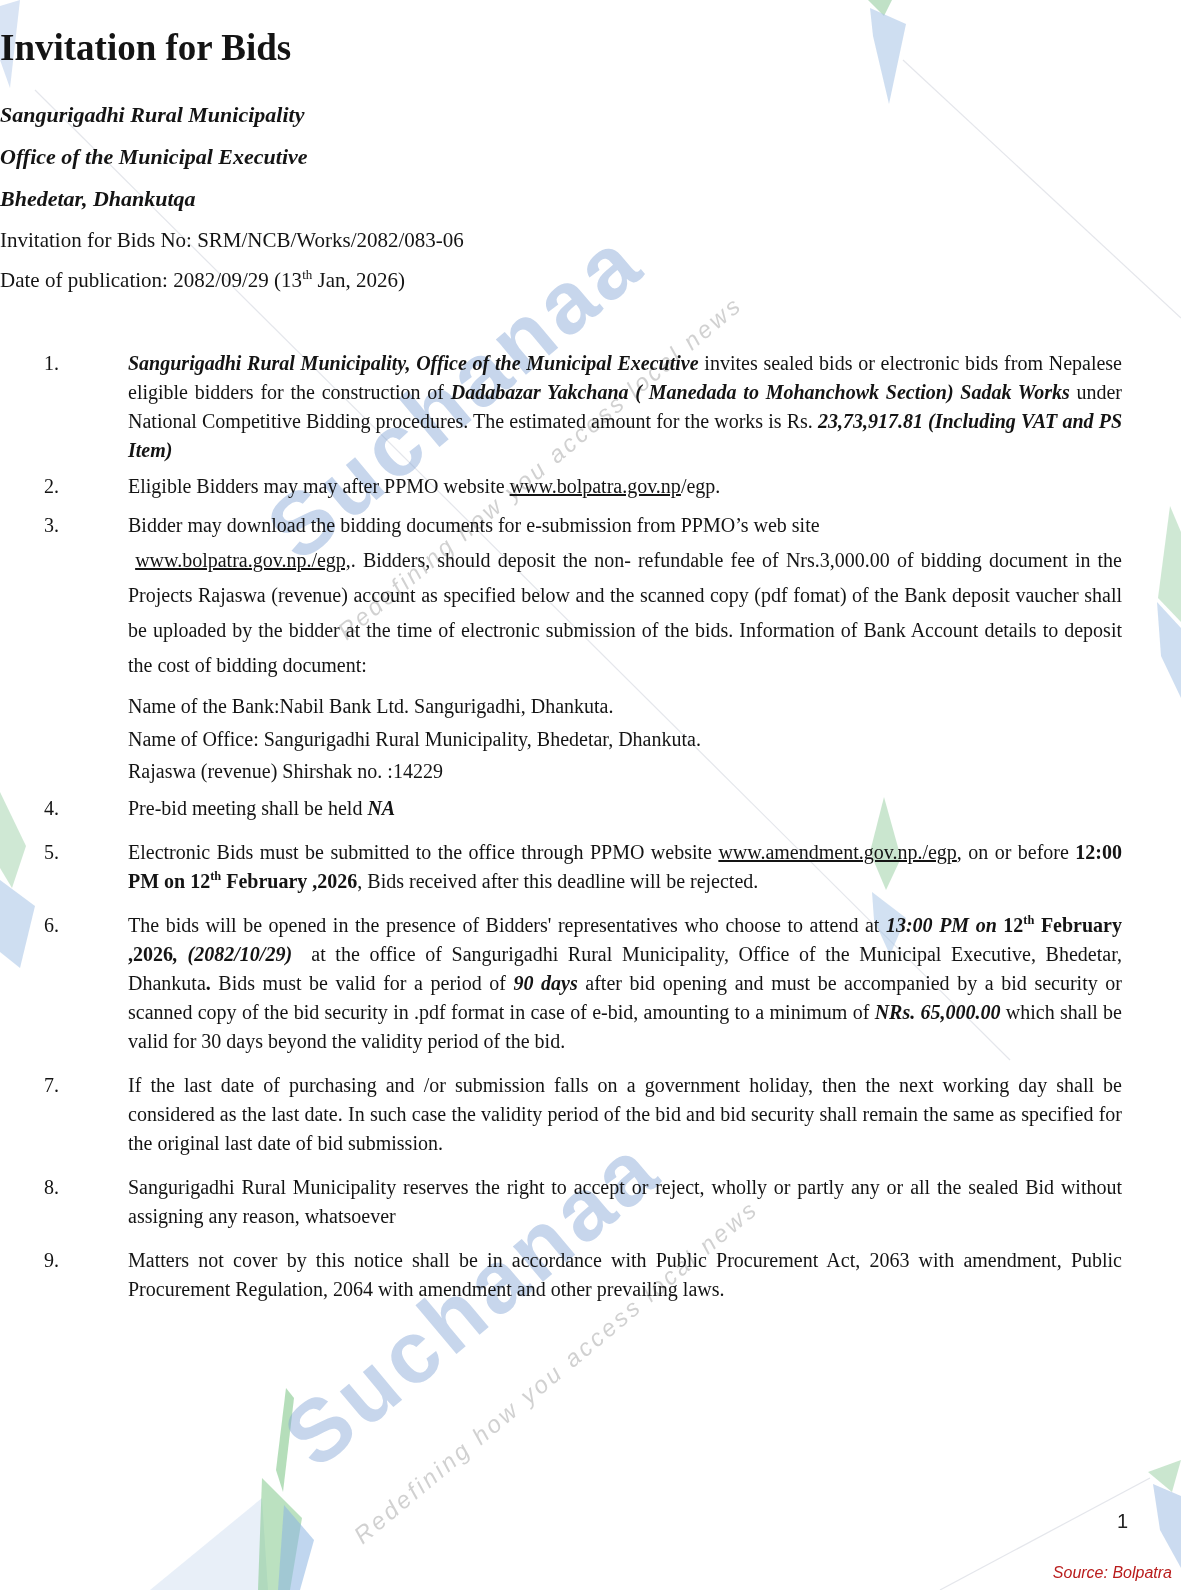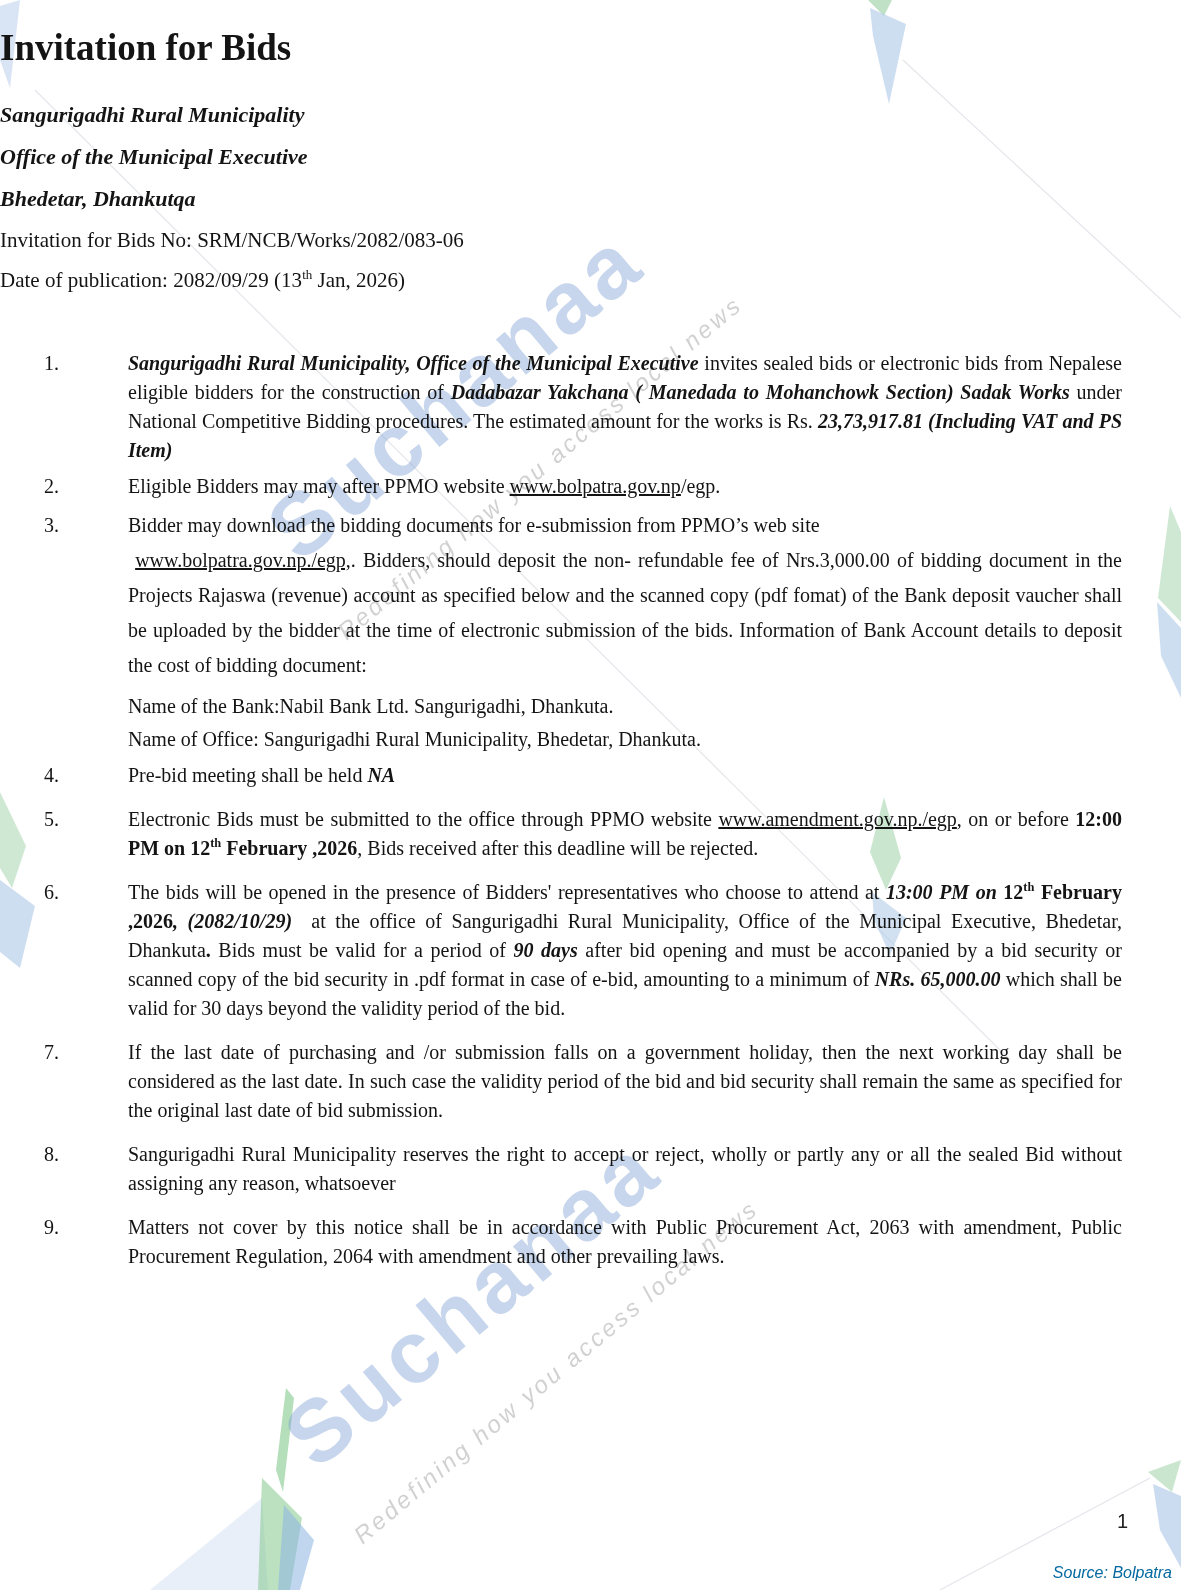--- a/index.html
+++ b/index.html
@@ -30,21 +30,21 @@
   .item .num{flex:none;width:84px;}
   .item .body{flex:1;text-align:justify;white-space:pre-wrap;}
   .item:nth-child(3){line-height:35px;}
   .item:nth-child(3) .body{text-align:justify;}
   .item.bank{line-height:32.5px;margin-bottom:6px;margin-top:0;}
   .item.bank .body{text-align:left;}
   .item:nth-child(n+5){margin-bottom:15px;}
   .page-number{position:absolute;right:53px;top:1510px;z-index:1;
       font-family:"Liberation Sans",sans-serif;font-size:20px;color:#222;}
   .source-note{position:absolute;right:9px;top:1564px;z-index:1;
-      font-family:"Liberation Sans",sans-serif;font-style:italic;font-size:16px;color:#0369a1;text-align:center;}
+      font-family:"Liberation Sans",sans-serif;font-style:italic;font-size:16px;color:#b91c1c;text-align:center;}
 </style>
 </head>
 <body>
 
 <div class="page">
 
   <svg class="deco-layer" width="1181" height="1590" viewBox="0 0 1181 1590">
     <line x1="35" y1="90" x2="1010" y2="1060" stroke="rgba(205,210,218,0.55)" stroke-width="1.2"></line>
     <line x1="903" y1="60" x2="1181" y2="318" stroke="rgba(205,210,218,0.55)" stroke-width="1.2"></line>
     <line x1="940" y1="1590" x2="1150" y2="1478" stroke="rgba(205,210,218,0.55)" stroke-width="1.2"></line>
@@ -105,21 +105,21 @@
         <div class="item">
           <div class="num">2.</div>
           <div class="body"><span>Eligible Bidders may may after PPMO website </span><span class="s-u">www.bolpatra.gov.np</span><span>/egp.</span></div>
         </div>
         <div class="item">
           <div class="num">3.</div>
           <div class="body"><span>Bidder may download the bidding documents for e-submission from PPMO’s web site</span><br><span> </span><span class="s-u">www.bolpatra.gov.np./egp,</span><span>. Bidders, should deposit the non- refundable fee of Nrs.3,000.00 of bidding document in the Projects Rajaswa (revenue) account as specified below and the scanned copy (pdf fomat) of the Bank deposit vaucher shall be uploaded by the bidder at the time of electronic submission of the bids. Information of Bank Account details to deposit the cost of bidding document:</span></div>
         </div>
         <div class="item bank">
           <div class="num"></div>
-          <div class="body"><div>Name of the Bank:Nabil Bank Ltd. Sangurigadhi, Dhankuta.</div><div>Name of Office: Sangurigadhi Rural Municipality, Bhedetar, Dhankuta.</div></div>
+          <div class="body"><div>Name of the Bank:Nabil Bank Ltd. Sangurigadhi, Dhankuta.</div><div>Name of Office: Sangurigadhi Rural Municipality, Bhedetar, Dhankuta.</div><div>Rajaswa (revenue) Shirshak no. :14229</div></div>
         </div>
         <div class="item">
           <div class="num">4.</div>
           <div class="body"><span>Pre-bid meeting shall be held </span><span class="s-bi">NA</span></div>
         </div>
         <div class="item">
           <div class="num">5.</div>
           <div class="body"><span>Electronic Bids must be submitted to the office through PPMO website </span><span class="s-u">www.amendment.gov.np./egp</span><span>, on or before </span><span class="s-b">12:00 PM on 12</span><span class="s-bsup">th</span><span class="s-b"> February ,2026</span><span>, Bids received after this deadline will be rejected.</span></div>
         </div>
         <div class="item">

